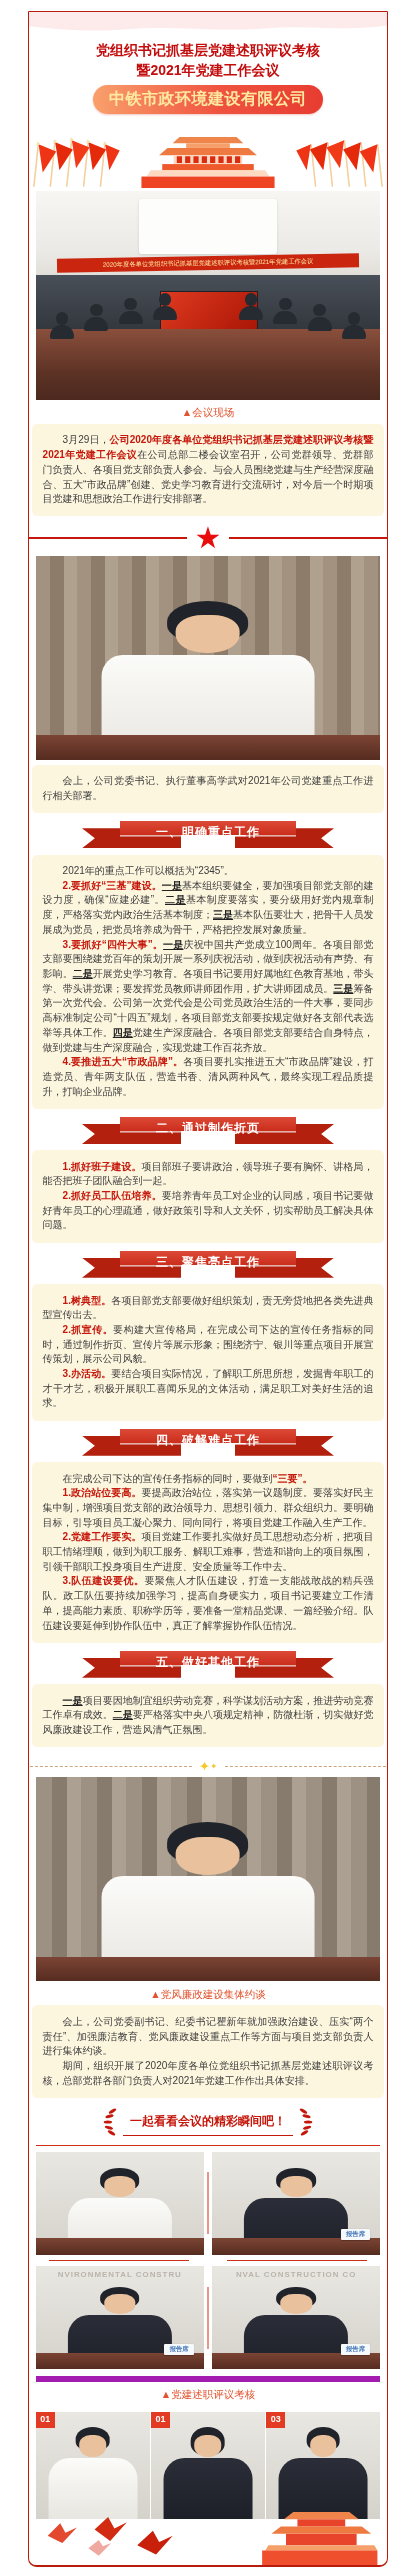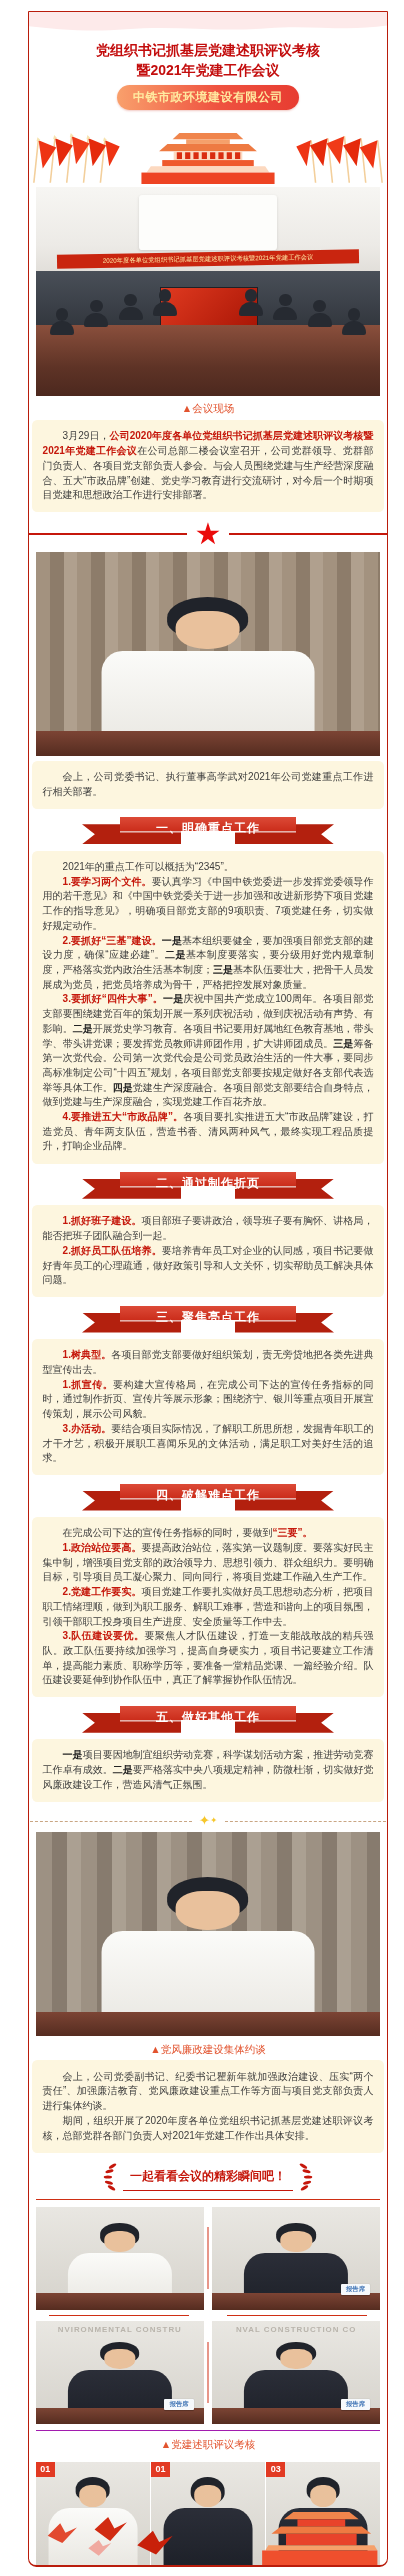--- a/index.html
+++ b/index.html
@@ -7,21 +7,21 @@
   .page{position:relative;width:404px;height:2576px;background:#fff;overflow:hidden;}
   .frame{position:absolute;left:28px;top:11px;width:358px;height:2553px;
          border:1px solid #b91c0b;border-bottom-width:2.6px;border-radius:1px 1px 8.4px 8.4px;
          background:#fff;overflow:hidden;}
   
   .wave{display:block;width:100%;height:22px;}
   .title{margin-top:6.3px;text-align:center;color:#c30d0d;font-weight:bold;
          font-size:14px;line-height:20px;}
   .badge{margin:5.2px auto 0;display:table;padding:3.7px 15.7px;border-radius:523px;
          background:linear-gradient(90deg,#f9a06c,#ef5340 55%,#e73c31);
-         color:#ffeaa0;font-size:12px;font-weight:bold;letter-spacing:0.5px;
+         color:#ffeaa0;font-size:16px;font-weight:bold;letter-spacing:0.5px;
          box-shadow:0 1px 2.1px rgba(200,40,20,.25);}
   .decor{position:relative;height:53px;margin:21px 2.1px 0;}
   .decor svg{position:absolute;bottom:0;}
   .flags-l{left:0;}
   .flags-r{right:0;transform:scaleX(-1);}
   .gate-c{left:50%;transform:translateX(-50%);}
   
   .ph{position:relative;margin:3.1px 7.3px 0;overflow:hidden;background:#e5e5e5;}
   .cap{margin-top:6.3px;text-align:center;color:#e2532e;font-size:10.5px;line-height:12.6px;font-weight:500;}
   
@@ -62,21 +62,21 @@
   .ncard{position:absolute;right:6%;bottom:14%;background:#f6f9fc;color:#3f74b5;
          font-size:6.3px;font-weight:bold;padding:1px 5.2px;border-radius:1px;
          box-shadow:0 0.5px 1px rgba(0,0,0,.25);}
   .walltext{position:absolute;top:4%;left:0;right:0;text-align:center;color:#b9b4ac;
             font-size:7.9px;font-weight:bold;letter-spacing:1px;white-space:nowrap;overflow:hidden;}
   
   .box{margin:5.2px 3.1px 0;background:#fdf6df;border-radius:5.2px;padding:9.4px 10.5px;
        color:#3c3c3c;font-size:10px;line-height:14.7px;text-align:justify;}
   .para{margin:0;text-indent:2em;}
   .seg-rb{color:#c5170b;font-weight:bold;}
-  .seg-b{color:#222;font-weight:bold;}
+  .seg-b{color:#222;font-weight:bold;text-decoration:underline;}
   
   .star-div{position:relative;height:29px;margin:7.3px 0 0;}
   .star-div .line{position:absolute;top:13.6px;height:1.6px;background:#c5170b;width:44%;}
   .star-div .line.l{left:0;} .star-div .line.r{right:0;}
   .star-div .star{position:absolute;left:50%;top:50%;transform:translate(-50%,-50%);
                   color:#ea0b0b;font-size:30px;line-height:30px;}
   .dash-div{display:flex;align-items:center;margin:11.5px 1px 0;height:15.7px;}
   .dash-div .dline{flex:1;border-top:1px dashed #c9a583;}
   .dash-div .sparks{padding:0 7.3px;color:#f6c62b;font-size:13.6px;line-height:13.6px;}
   .dash-div .sparks .small{font-size:8.4px;vertical-align:top;}
@@ -88,21 +88,21 @@
   .ribbon .band{position:absolute;left:50%;transform:translateX(-50%);top:0;width:176px;height:14px;
                 background:linear-gradient(180deg,#dc4a37,#cb2d1b);
                 color:#fff;font-size:12px;font-weight:bold;letter-spacing:1px;
                 text-align:center;line-height:22px;box-shadow:0 1.6px 0 rgba(255,255,255,.65);}
   
   .moments{margin-top:10.5px;text-align:center;position:relative;}
   .moments .mtitle{display:inline-block;color:#c5170b;font-size:12px;font-weight:bold;
                    padding:3.1px 7.3px 4.7px;border-bottom:1.6px solid #c5170b;}
   .moments svg{vertical-align:middle;margin:0 3.1px;}
   
-  .grid{margin:7.3px 6.8px 0;border-top:1px solid #cf2f14;border-bottom:1px solid #a21caf;padding:6.3px 0 6.3px;}
+  .grid{margin:7.3px 6.8px 0;border-top:1px solid #cf2f14;border-bottom:6px solid #a21caf;padding:6.3px 0 6.3px;}
   .grow{display:flex;justify-content:space-between;position:relative;}
   .grow .vsep{position:absolute;left:50%;top:20%;height:60%;width:1px;background:#cf2f14;transform:translateX(-0.5px);}
   .gph{position:relative;width:168px;height:103px;overflow:hidden;background:#d8d4cd;}
   .hsep{height:1px;margin:5.2px 13.6px;
         background:linear-gradient(90deg,#cf2f14 0 44%,transparent 44% 56%,#cf2f14 56% 100%);}
   .row3{display:flex;justify-content:space-between;margin:11.5px 6.8px 0;}
   .r3ph{position:relative;width:114px;height:107px;overflow:hidden;background:#d8d4cd;}
   .num{position:absolute;top:0;left:0;width:19px;height:15.7px;background:#e23a23;color:#fff;
        font-size:9px;font-weight:bold;text-align:center;line-height:15.7px;z-index:3;}
   
@@ -224,21 +224,20 @@
         <p class="para"><span class="seg-n">会上，公司党委书记、执行董事高学武对2021年公司党建重点工作进行相关部署。</span></p>
       </div>
 
     <div class="ribbon">
       <div class="tail l"></div>
       <div class="tail r"></div>
       <div class="band">一、明确重点工作</div>
     </div>
     <div class="box">
         <p class="para"><span class="seg-n">2021年的重点工作可以概括为“2345”。</span></p>
-        <p class="para"><span class="seg-rb">1.要学习两个文件。</span><span class="seg-n">要认真学习《中国中铁党委进一步发挥党委领导作用的若干意见》和《中国中铁党委关于进一步加强和改进新形势下项目党建工作的指导意见》，明确项目部党支部的9项职责、7项党建任务，切实做好规定动作。</span></p>
         <p class="para"><span class="seg-rb">2.要抓好“三基”建设。</span><span class="seg-b">一是</span><span class="seg-n">基本组织要健全，要加强项目部党支部的建设力度，确保“应建必建”。</span><span class="seg-b">二是</span><span class="seg-n">基本制度要落实，要分级用好党内规章制度，严格落实党内政治生活基本制度；</span><span class="seg-b">三是</span><span class="seg-n">基本队伍要壮大，把骨干人员发展成为党员，把党员培养成为骨干，严格把控发展对象质量。</span></p>
         <p class="para"><span class="seg-rb">3.要抓好“四件大事”。</span><span class="seg-b">一是</span><span class="seg-n">庆祝中国共产党成立100周年。各项目部党支部要围绕建党百年的策划开展一系列庆祝活动，做到庆祝活动有声势、有影响。</span><span class="seg-b">二是</span><span class="seg-n">开展党史学习教育。各项目书记要用好属地红色教育基地，带头学、带头讲党课；要发挥党员教师讲师团作用，扩大讲师团成员。</span><span class="seg-b">三是</span><span class="seg-n">筹备第一次党代会。公司第一次党代会是公司党员政治生活的一件大事，要同步高标准制定公司“十四五”规划，各项目部党支部要按规定做好各支部代表选举等具体工作。</span><span class="seg-b">四是</span><span class="seg-n">党建生产深度融合。各项目部党支部要结合自身特点，做到党建与生产深度融合，实现党建工作百花齐放。</span></p>
         <p class="para"><span class="seg-rb">4.要推进五大“市政品牌”。</span><span class="seg-n">各项目要扎实推进五大“市政品牌”建设，打造党员、青年两支队伍，营造书香、清风两种风气，最终实现工程品质提升，打响企业品牌。</span></p>
       </div>
 
     <div class="ribbon">
       <div class="tail l"></div>
       <div class="tail r"></div>
       <div class="band">二、通过制作折页</div>
     </div>
@@ -247,21 +246,21 @@
         <p class="para"><span class="seg-rb">2.抓好员工队伍培养。</span><span class="seg-n">要培养青年员工对企业的认同感，项目书记要做好青年员工的心理疏通，做好政策引导和人文关怀，切实帮助员工解决具体问题。</span></p>
       </div>
 
     <div class="ribbon">
       <div class="tail l"></div>
       <div class="tail r"></div>
       <div class="band">三、聚焦亮点工作</div>
     </div>
     <div class="box">
         <p class="para"><span class="seg-rb">1.树典型。</span><span class="seg-n">各项目部党支部要做好组织策划，责无旁贷地把各类先进典型宣传出去。</span></p>
-        <p class="para"><span class="seg-rb">1.抓宣传。</span><span class="seg-n">要构建大宣传格局，在完成公司下达的宣传任务指标的同时，通过制作折页、宣传片等展示形象；围绕济宁、银川等重点项目开展宣传策划，展示公司风貌。</span></p>
+        <p class="para"><span class="seg-rb">2.抓宣传。</span><span class="seg-n">要构建大宣传格局，在完成公司下达的宣传任务指标的同时，通过制作折页、宣传片等展示形象；围绕济宁、银川等重点项目开展宣传策划，展示公司风貌。</span></p>
         <p class="para"><span class="seg-rb">3.办活动。</span><span class="seg-n">要结合项目实际情况，了解职工所思所想，发掘青年职工的才干才艺，积极开展职工喜闻乐见的文体活动，满足职工对美好生活的追求。</span></p>
       </div>
 
     <div class="ribbon">
       <div class="tail l"></div>
       <div class="tail r"></div>
       <div class="band">四、破解难点工作</div>
     </div>
     <div class="box">
         <p class="para"><span class="seg-n">在完成公司下达的宣传任务指标的同时，要做到</span><span class="seg-rb">“三要”。</span></p>

